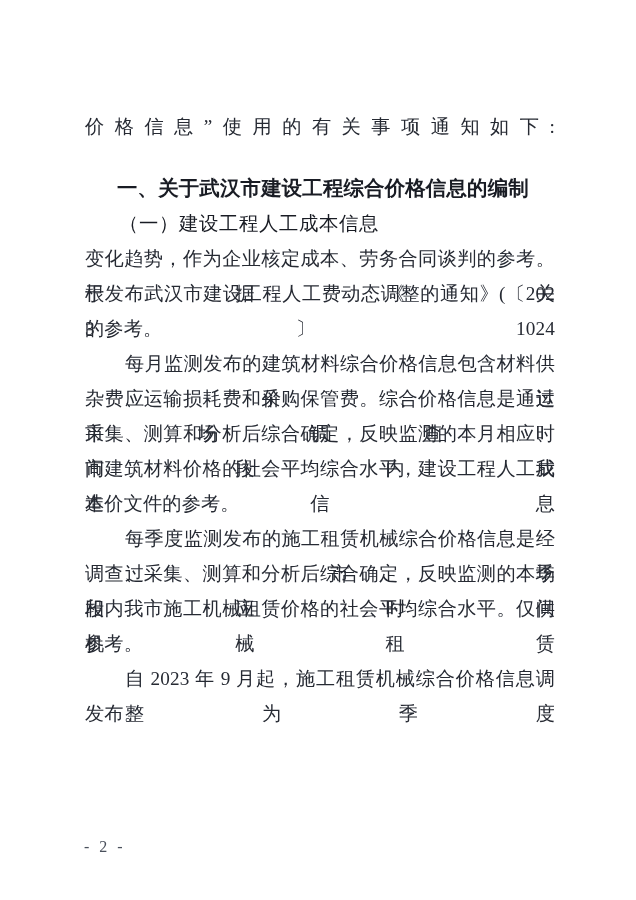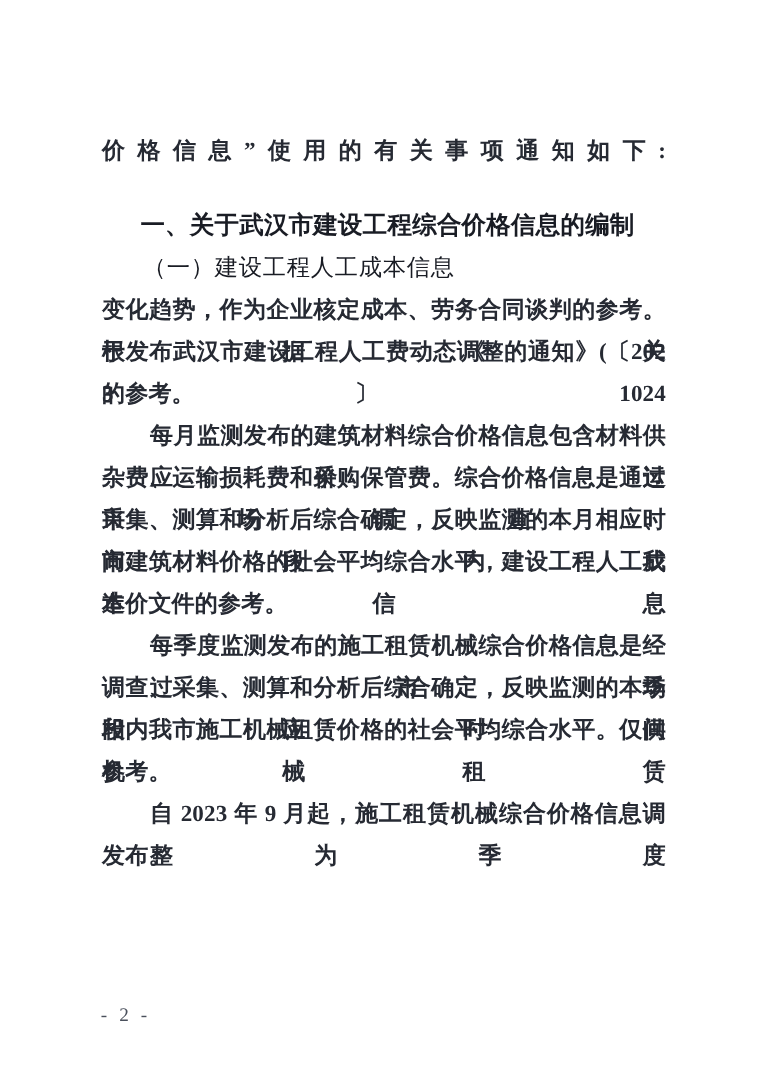--- a/index.html
+++ b/index.html
@@ -35,21 +35,20 @@
 
   
   .ln {
     height: 35px;
     line-height: 35px;
     white-space: pre;
     font-size: 19.2px;
     letter-spacing: 0.1px;
     color: #262a33;
     font-family: "Liberation Serif", "DejaVu Serif", serif;
-    font-weight: bold;
   }
 
   
   .ln.body {
     font-size: 19.2px;
     letter-spacing: 0.15px;
   }
 
   
   .ln.just {

